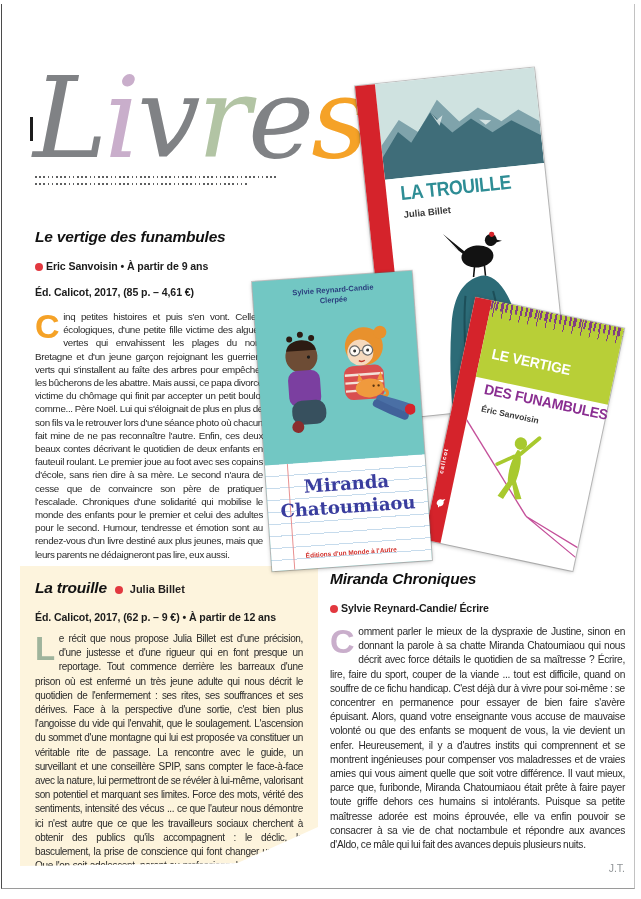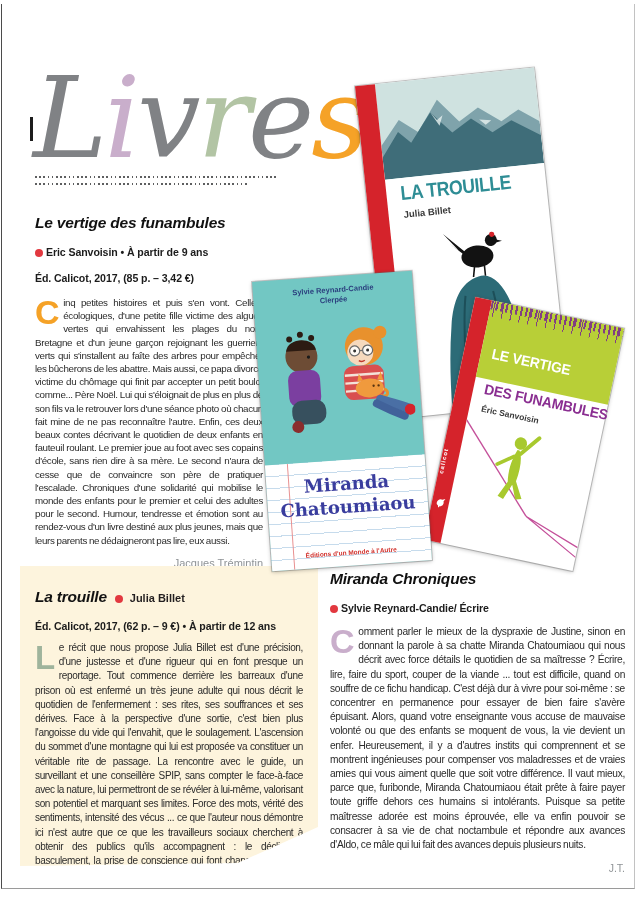--- a/index.html
+++ b/index.html
@@ -23,30 +23,30 @@
   .a-title{font-size:15.5px;font-weight:bold;font-style:italic;color:#111;letter-spacing:-0.2px;}
   .meta-line{font-size:10.6px;font-weight:700;color:#1c1c1c;margin-top:14px;letter-spacing:-0.1px;}
   .dot{display:inline-block;width:8px;height:8px;border-radius:50%;background:#e2383f;
        margin-right:3px;vertical-align:-1px;}
   .small-dot-sep{font-weight:700;}
   .body-copy{text-align:justify;color:#2b2b2b;}
   .dropcap{float:left;font-weight:bold;line-height:0.82;padding:3px 4px 0 0;}
   .sig{color:#8f9396;}
 
   
-  .article-vertige{position:absolute;left:35px;top:214px;width:228px;}
+  .article-vertige{position:absolute;left:35px;top:228px;width:228px;}
   .article-vertige .body-copy{margin-top:12px;font-size:9.8px;line-height:13.2px;
        letter-spacing:-0.32px;word-spacing:-0.5px;}
   .article-vertige .dropcap{font-size:34px;color:#f5a227;}
   .article-vertige .sig{display:block;text-align:right;font-size:11px;margin-top:10px;}
 
   
   .box-trouille{position:absolute;left:20px;top:566px;width:298px;height:300px;background:#fdf4dd;
        clip-path:polygon(0 0,100% 0,100% 87%,73% 99%,0 100%);
-       padding:22px 15px;box-sizing:border-box;}
+       padding:13px 15px;box-sizing:border-box;}
   .box-trouille .body-copy{margin-top:9px;font-size:10px;line-height:14.2px;
        letter-spacing:-0.35px;word-spacing:-0.4px;}
   .box-trouille .dropcap{font-size:33px;color:#9fb49c;}
   .box-trouille .a-author{font-size:11px;font-weight:700;}
   .sig-inline{color:#8f9396;margin-left:5px;}
 
   
   .article-miranda{position:absolute;left:330px;top:570px;width:295px;}
   .article-miranda .body-copy{margin-top:11px;font-size:10.2px;line-height:14.2px;
        letter-spacing:-0.3px;word-spacing:-0.4px;}
@@ -119,21 +119,21 @@
   <div class="dotted-rule rule1"></div>
   <div class="dotted-rule rule2"></div>
 
   <section class="article-vertige">
     <div class="a-title">Le vertige des funambules</div>
     <div class="meta-line">
       <span class="dot"></span><span>Eric Sanvoisin</span>
       <span class="small-dot-sep">•</span>
       <span>À partir de 9 ans</span>
     </div>
-    <div class="meta-line">Éd. Calicot, 2017, (85 p. – 3,42 €)</div>
+    <div class="meta-line">Éd. Calicot, 2017, (85 p. – 4,61 €)</div>
     <p class="body-copy"><span class="dropcap">C</span><span>inq petites histoires et puis s'en vont. Celles, écologiques, d'une petite fille victime des algues vertes qui envahissent les plages du nord Bretagne et d'un jeune garçon rejoignant les guerriers verts qui s'installent au faîte des arbres pour empêcher les bûcherons de les abattre. Mais aussi, ce papa divorcé victime du chômage qui finit par accepter un petit boulot comme... Père Noël. Lui qui s'éloignait de plus en plus de son fils va le retrouver lors d'une séance photo où chacun fait mine de ne pas reconnaître l'autre. Enfin, ces deux beaux contes décrivant le quotidien de deux enfants en fauteuil roulant. Le premier joue au foot avec ses copains d'école, sans rien dire à sa mère. Le second n'aura de cesse que de convaincre son père de pratiquer l'escalade. Chroniques d'une solidarité qui mobilise le monde des enfants pour le premier et celui des adultes pour le second. Humour, tendresse et émotion sont au rendez-vous d'un livre destiné aux plus jeunes, mais que leurs parents ne dédaigneront pas lire, eux aussi.</span></p>
     <span class="sig">Jacques Trémintin</span>
   </section>
 
   <div class="covers">
 
     <div class="cover cov-lt">
       <div class="lt-sky">
         <svg width="160" height="96" viewBox="0 0 160 96">
           <path d="M0,62 L20,38 L38,52 L60,22 L80,46 L100,34 L122,50 L140,40 L160,54 L160,96 L0,96 Z" fill="#7fa3ab"></path>

